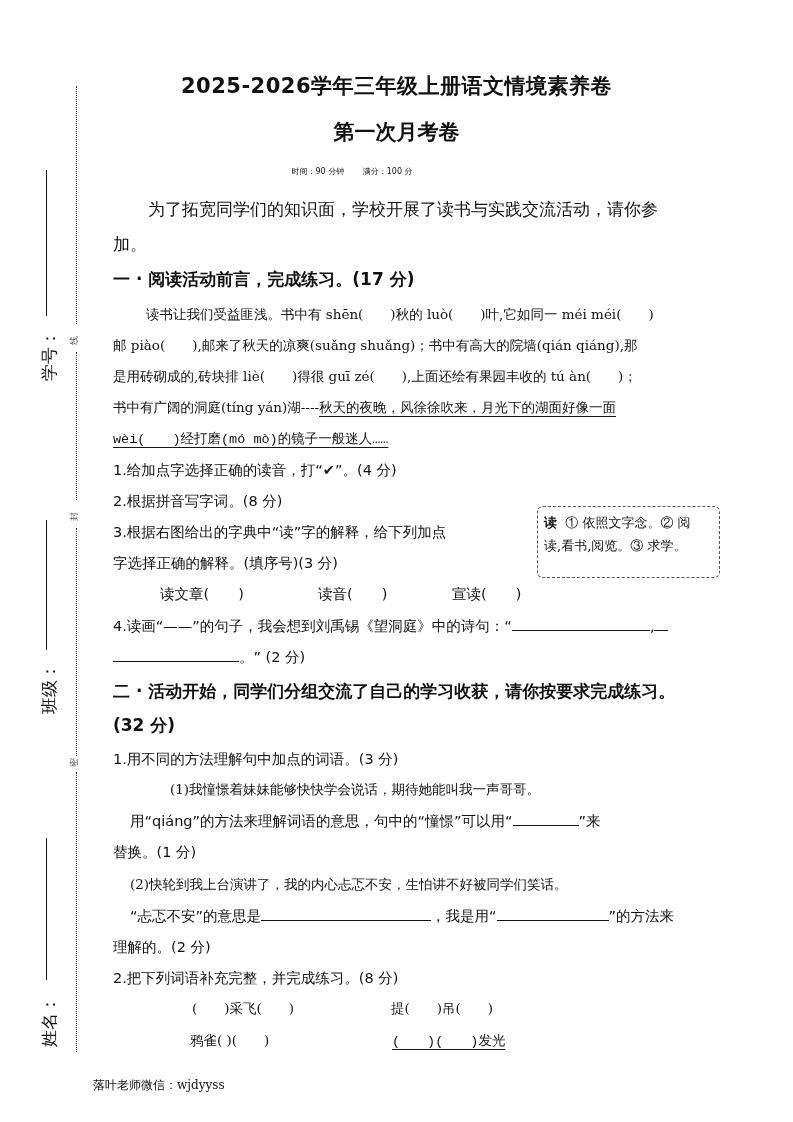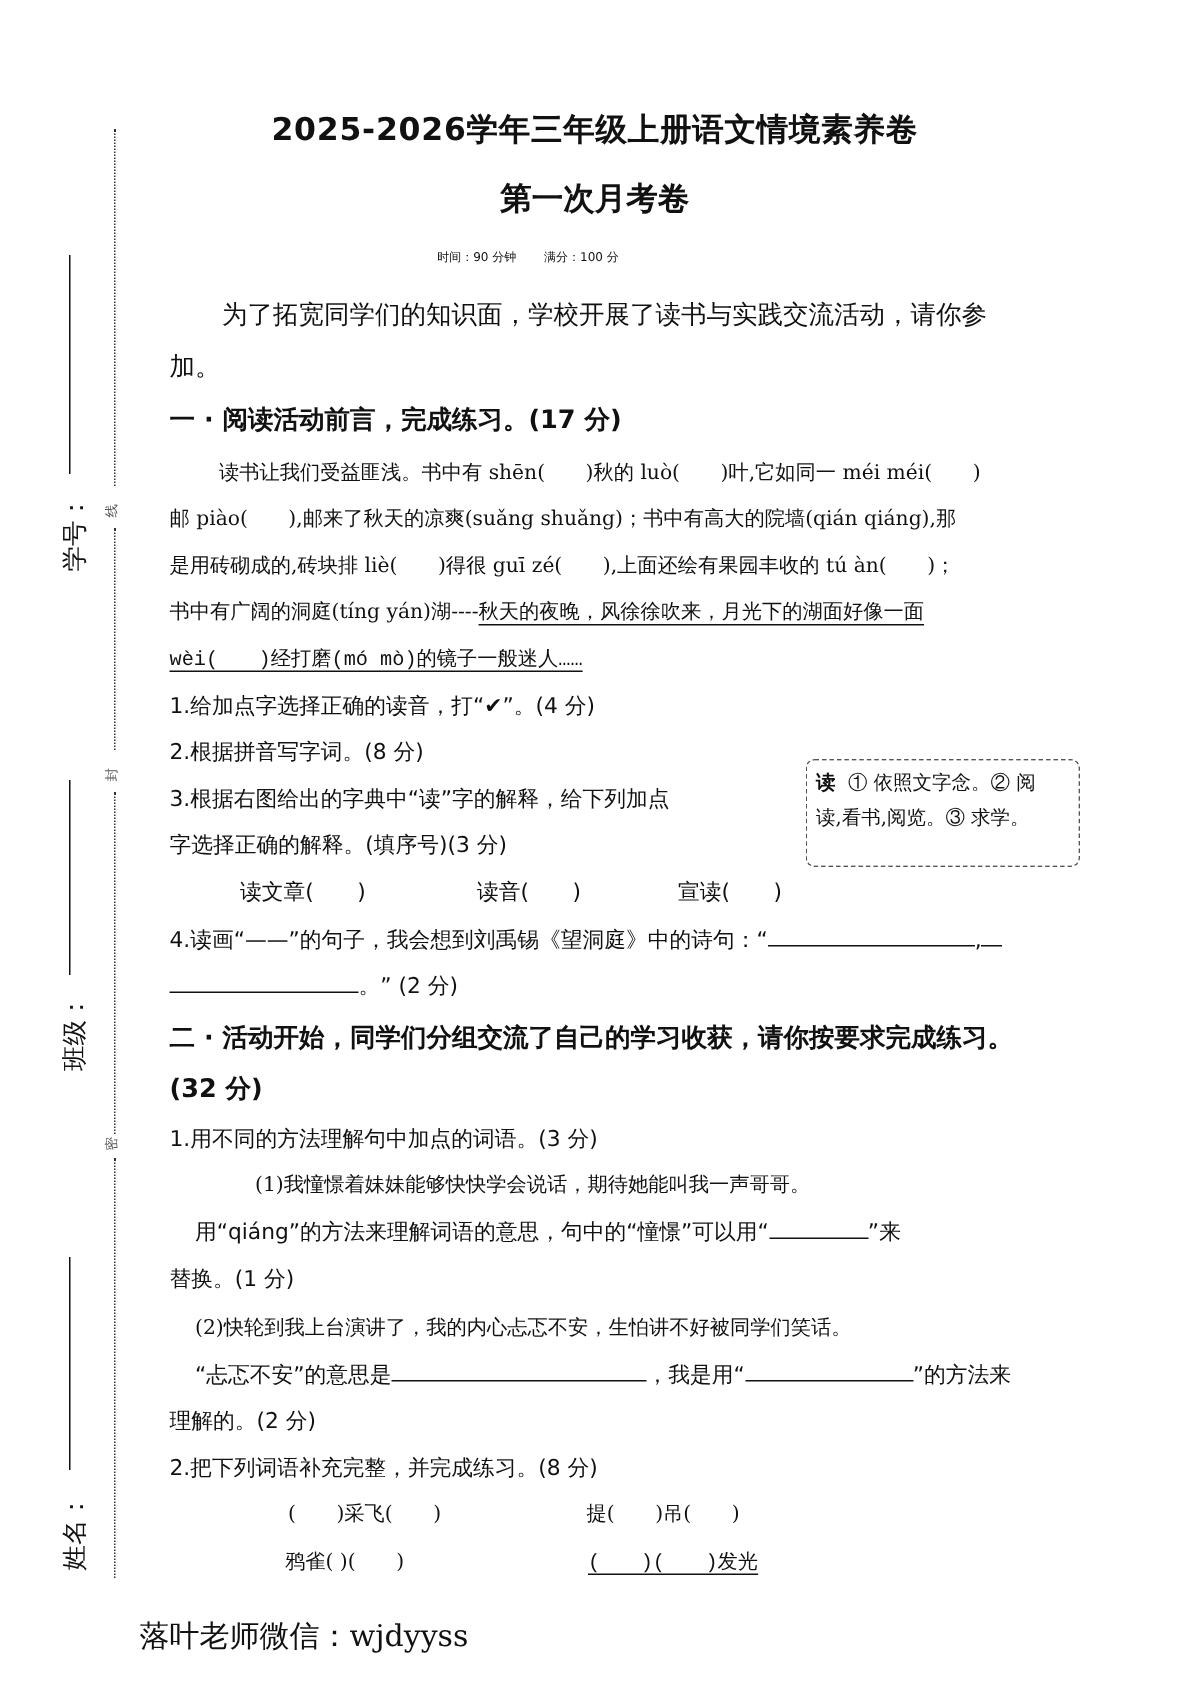--- a/index.html
+++ b/index.html
@@ -27,21 +27,21 @@
   .lg { font-size:17px; }
   .md { font-size:14.5px; }
   .sm { font-size:13.5px; }
   .bold { font-weight:bold; }
   .ul { text-decoration:underline; text-underline-offset:4px;font-family:Liberation Mono, monospace; }
   .blank { display:inline-block; border-bottom:1.3px solid #111; height:12px; vertical-align:baseline; }
 
   .dict { position:absolute; left:537px; top:506px; width:183px; height:72px; border:1.5px dashed #555; border-radius:6px;
           padding:4px 6px; box-sizing:border-box; font-size:13px; line-height:23px; }
 
-  .footer { position:absolute; left:93px; top:1077px; font-size:20px; }
+  .footer { position:absolute; left:93px; top:1077px; font-size:12px; }
 </style>
 </head>
 <body>
 
 <div class="bind-line" style="top:86px; height:238px;"></div>
 <div class="bind-char" style="top:334px;">线</div>
 <div class="bind-line" style="top:352px; height:148px;"></div>
 <div class="bind-char" style="top:510px;">封</div>
 <div class="bind-line" style="top:528px; height:228px;"></div>
 <div class="bind-char" style="top:756px;">密</div>

